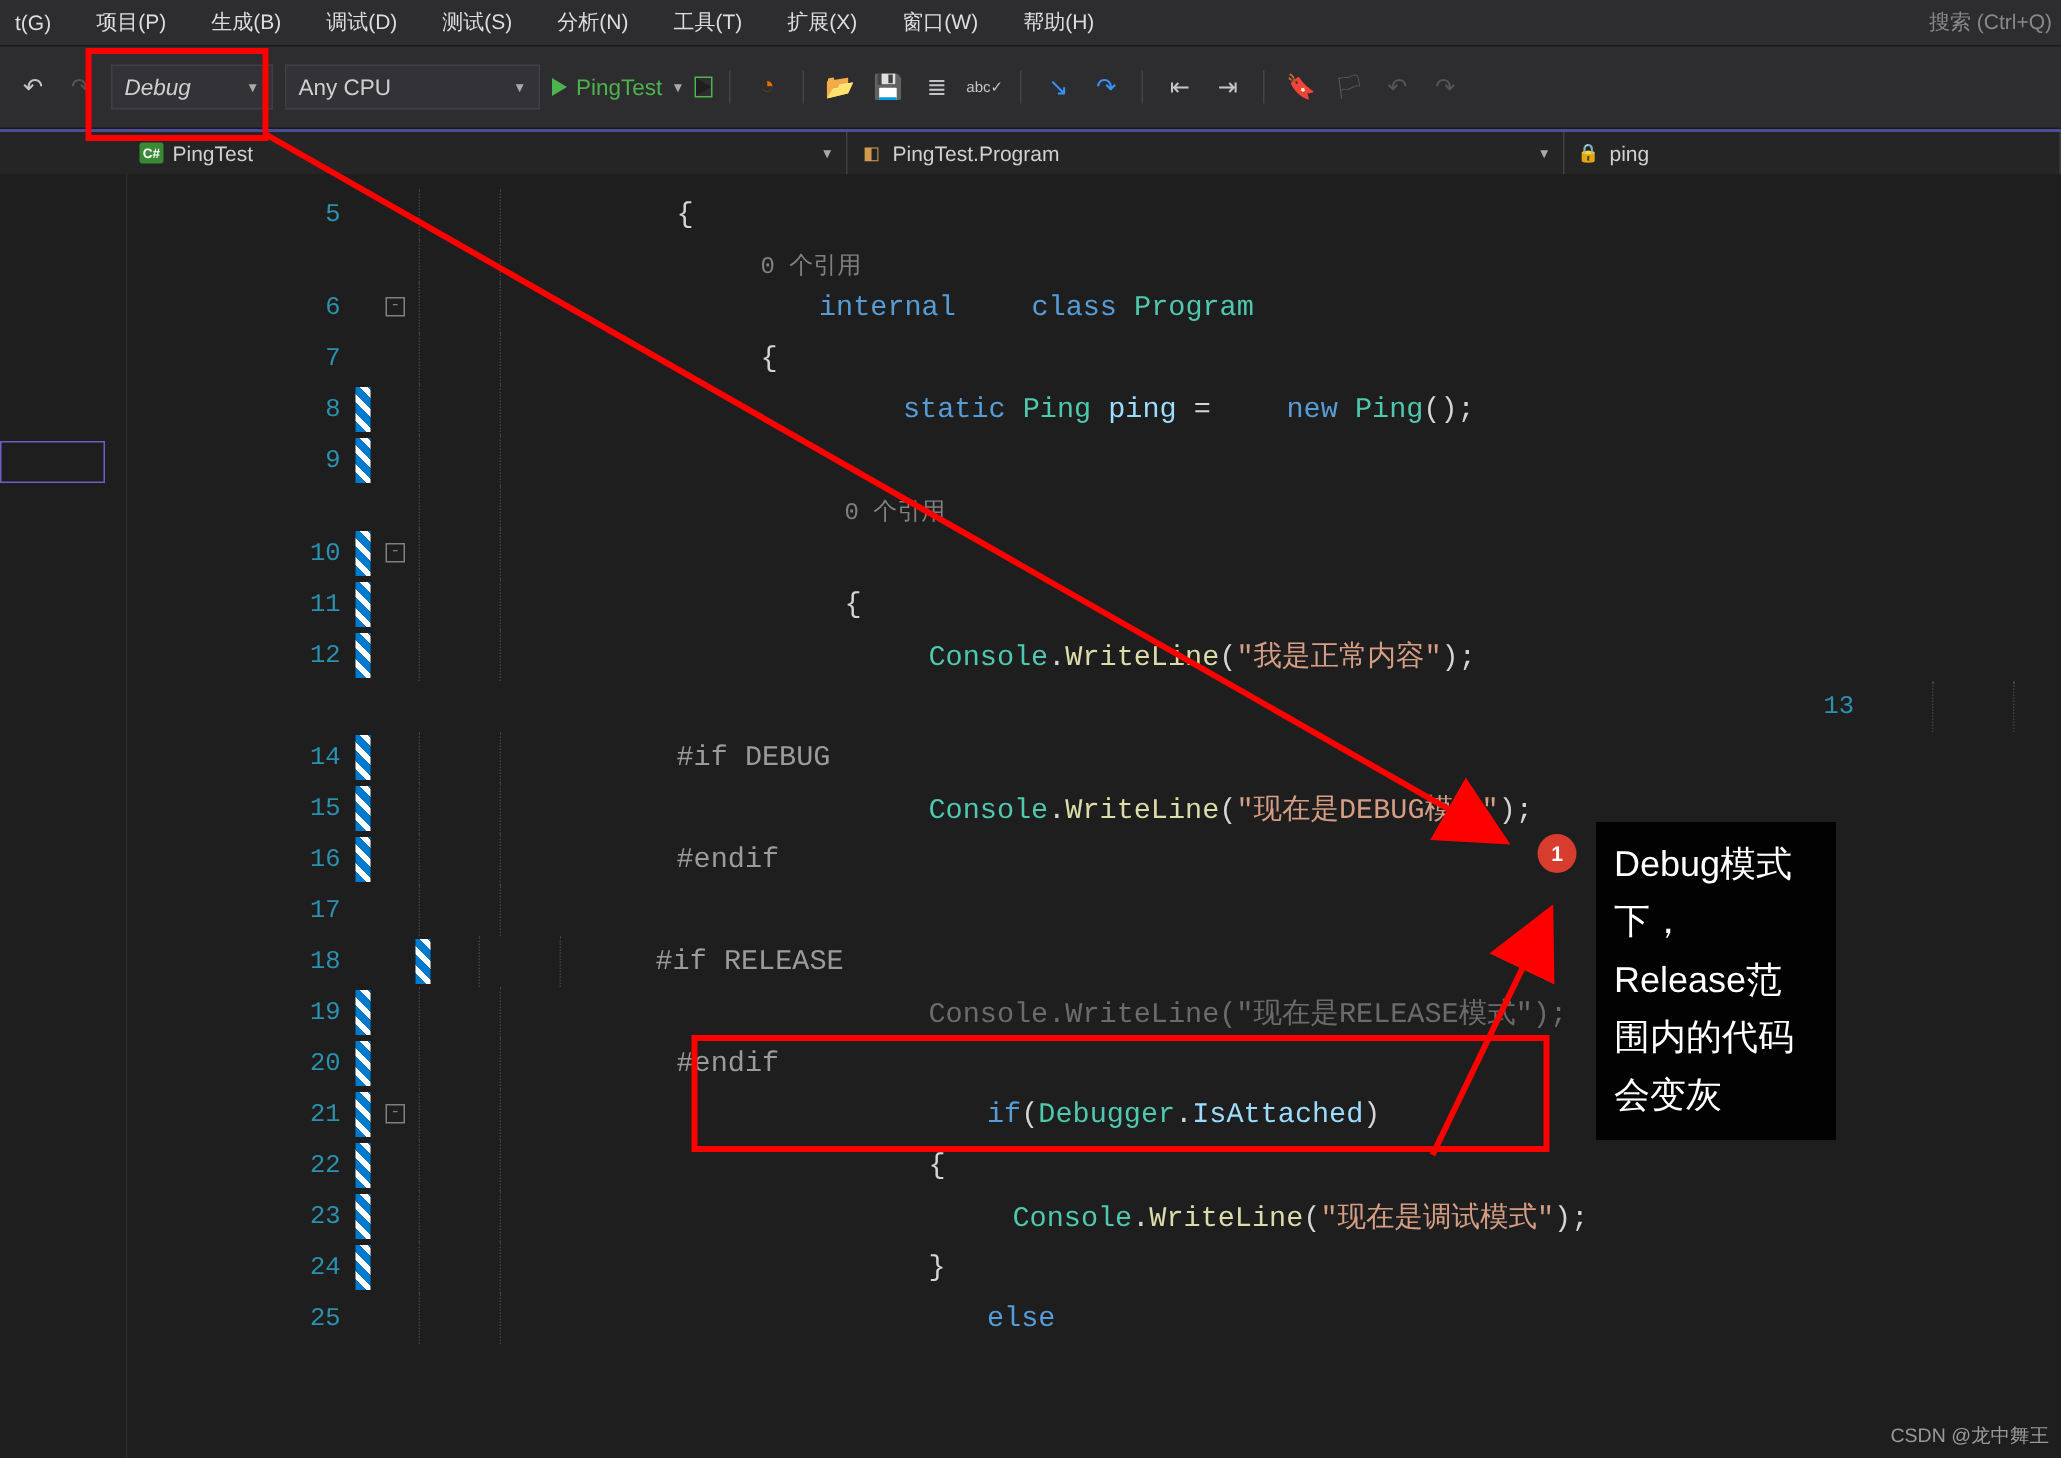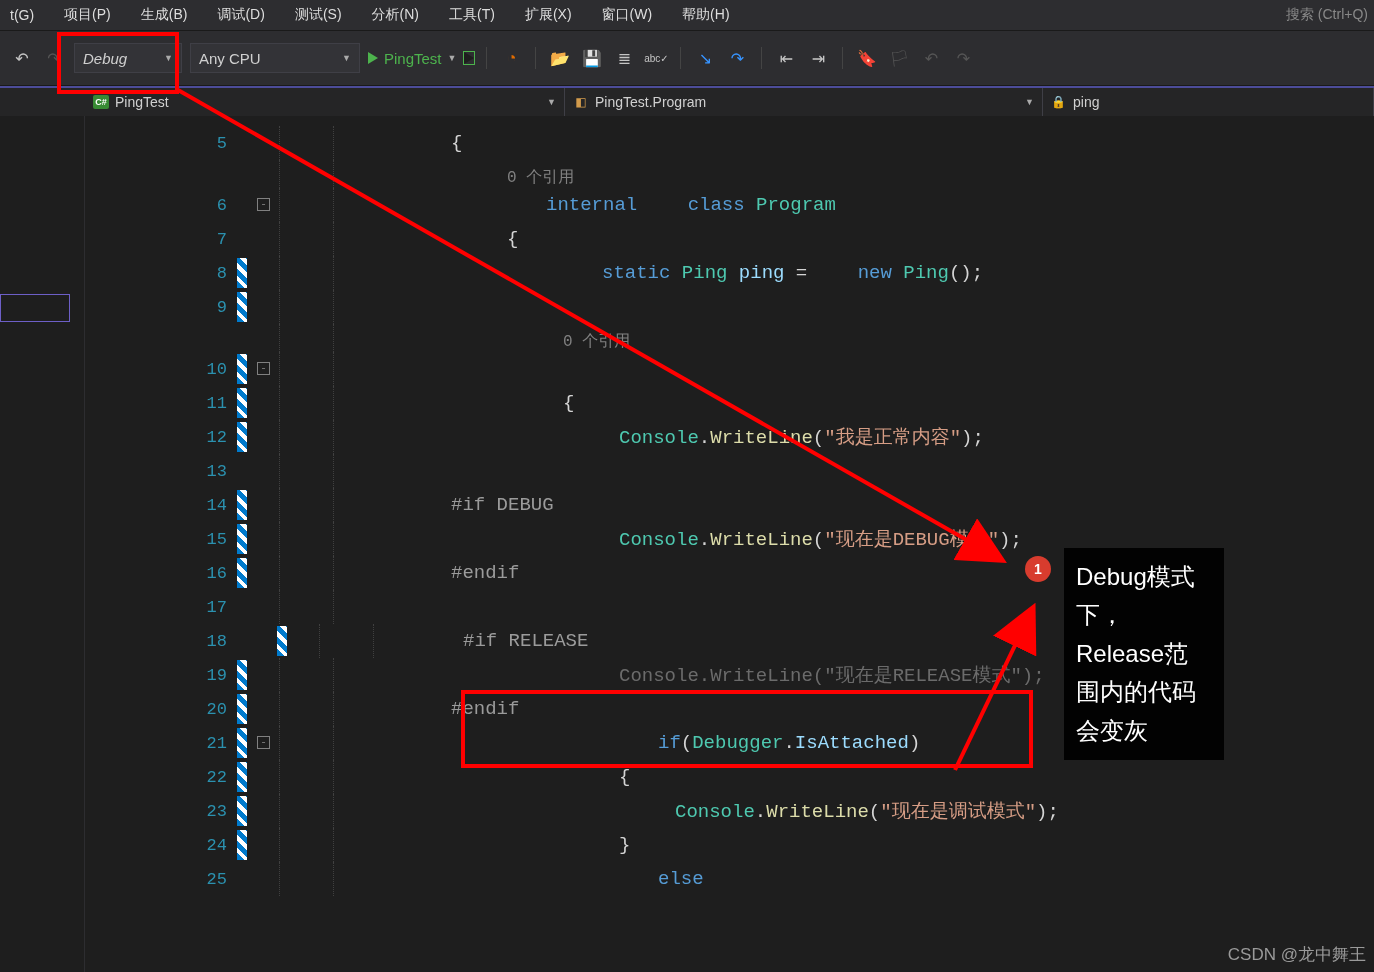--- a/index.html
+++ b/index.html
@@ -56,21 +56,21 @@
   .txt .pp { color: #9b9b9b; }
   .txt .dim { color: #6b6b6b; }
   .txt .pn { color: #d4d4d4; }
   .txt .ref { color: #808080; font-size: 16px; }
 
   
   .anno-box1 { position: absolute; border: 4px solid #ff0000; pointer-events: none; }
   .anno-arrow { position: absolute; pointer-events: none; }
   .anno-badge { position: absolute; width: 26px; height: 26px; border-radius: 50%; background: #d83c2e; color: #fff; font-size: 14px; font-weight: bold; display: flex; align-items: center; justify-content: center; pointer-events:none; }
   .anno-note { position: absolute; background: rgba(0,0,0,0.92); color: #fff; font-size: 24px; padding: 10px 12px; line-height: 1.6; font-family: "Microsoft YaHei", sans-serif; pointer-events:none; }
-  .watermark { position: absolute; right: 8px; bottom: 6px; font-size: 17px; color: #9a9a9a; pointer-events:none; }
+  .watermark { position: absolute; right: 8px; bottom: 6px; font-size: 13px; color: #9a9a9a; pointer-events:none; }
 </style>
 </head>
 <body>
 
 <div class="root">
 
   <div class="menubar">
     <span class="menu-item">t(G)</span>
     <span class="menu-item">项目(P)</span>
     <span class="menu-item">生成(B)</span>
@@ -223,21 +223,21 @@
         </div>
         <div class="code-row" style="top: 304px;">
           <div class="ln">12</div>
           <div class="marks">
             <div class="change-bar"></div>
             <div class="guide g1"></div>
             <div class="guide g2"></div>
           </div>
           <div class="txt" style="left: 534px;"><span class="ty">Console</span><span class="pn">.</span><span class="md">WriteLine</span><span class="pn">(</span><span class="st">"我是正常内容"</span><span class="pn">);</span></div>
         </div>
-        <div class="code-row" style="top: 338px;">
+        <div class="code-row" style="top: 338px; justify-content: flex-end;">
           <div class="ln">13</div>
           <div class="marks">
             <div class="guide g1"></div>
             <div class="guide g2"></div>
           </div>
           <div class="txt" style="left: 534px;"></div>
         </div>
         <div class="code-row" style="top: 372px;">
           <div class="ln">14</div>
           <div class="marks">
@@ -273,21 +273,21 @@
           </div>
           <div class="txt" style="left: 534px;"></div>
         </div>
         <div class="code-row" style="top: 508px; gap: 40px;">
           <div class="ln">18</div>
           <div class="marks">
             <div class="change-bar"></div>
             <div class="guide g1"></div>
             <div class="guide g2"></div>
           </div>
-          <div class="txt" style="left: 378px;"><span class="pp">#if RELEASE</span></div>
+          <div class="txt" style="left: 352px;"><span class="pp">#if RELEASE</span></div>
         </div>
         <div class="code-row" style="top: 542px;">
           <div class="ln">19</div>
           <div class="marks">
             <div class="change-bar"></div>
             <div class="guide g1"></div>
             <div class="guide g2"></div>
           </div>
           <div class="txt" style="left: 534px;"><span class="dim">Console.WriteLine("现在是RELEASE模式");</span></div>
         </div>

